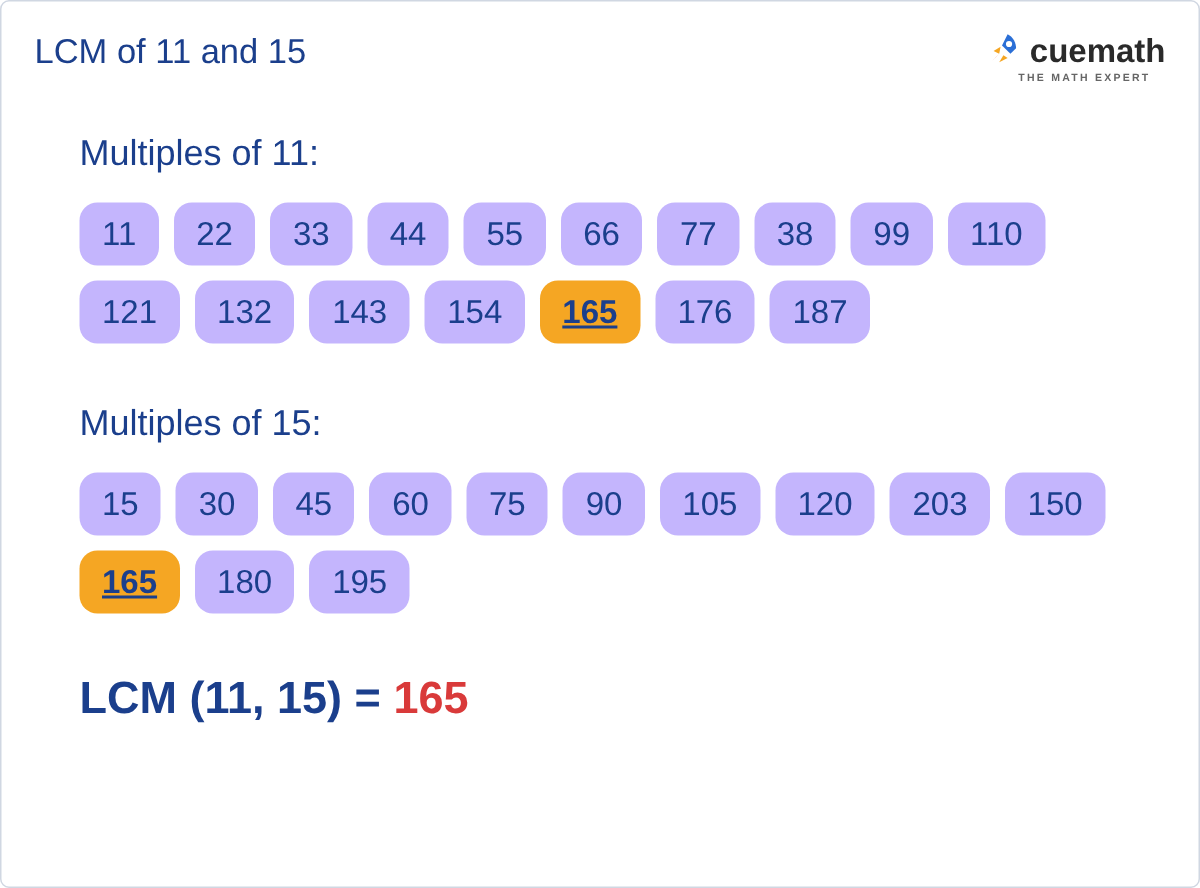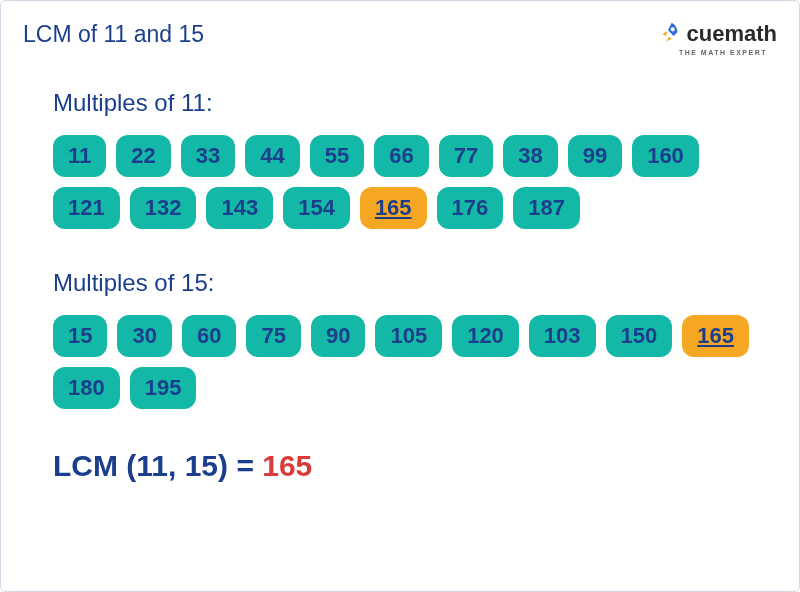--- a/index.html
+++ b/index.html
@@ -57,24 +57,24 @@
     font-weight: 500;
     margin-bottom: 18px;
   }
   .chips {
     display: flex;
     flex-wrap: wrap;
     gap: 10px;
     margin-bottom: 40px;
   }
   .chip {
-    background: #14b8a6;
+    background: #c4b5fd;
     color: #1b3f8c;
     font-size: 22px;
-    font-weight: 700;
+    font-weight: 400;
     padding: 10px 15px;
     border-radius: 12px;
     line-height: 1;
   }
   .chip.hl {
     background: #f5a623;
     color: #1b3f8c;
     text-decoration: underline;
     font-weight: 700;
   }
@@ -115,42 +115,43 @@
     <div class="chips" id="chips-0">
         <span class="chip">11</span>
         <span class="chip">22</span>
         <span class="chip">33</span>
         <span class="chip">44</span>
         <span class="chip">55</span>
         <span class="chip">66</span>
         <span class="chip">77</span>
         <span class="chip">38</span>
         <span class="chip">99</span>
-        <span class="chip">160</span>
+        <span class="chip">110</span>
         <span class="chip">121</span>
         <span class="chip">132</span>
         <span class="chip">143</span>
         <span class="chip">154</span>
         <span class="chip hl">165</span>
         <span class="chip">176</span>
         <span class="chip">187</span>
       </div>
   </div>
 
   <div>
     <div class="section-label">Multiples of 15:</div>
     <div class="chips" id="chips-1">
         <span class="chip">15</span>
         <span class="chip">30</span>
+        <span class="chip">45</span>
         <span class="chip">60</span>
         <span class="chip">75</span>
         <span class="chip">90</span>
         <span class="chip">105</span>
         <span class="chip">120</span>
-        <span class="chip">103</span>
+        <span class="chip">203</span>
         <span class="chip">150</span>
         <span class="chip hl">165</span>
         <span class="chip">180</span>
         <span class="chip">195</span>
       </div>
   </div>
 
   <div class="result">
     <span>LCM (11, 15) = </span><span class="ans">165</span>
   </div>

